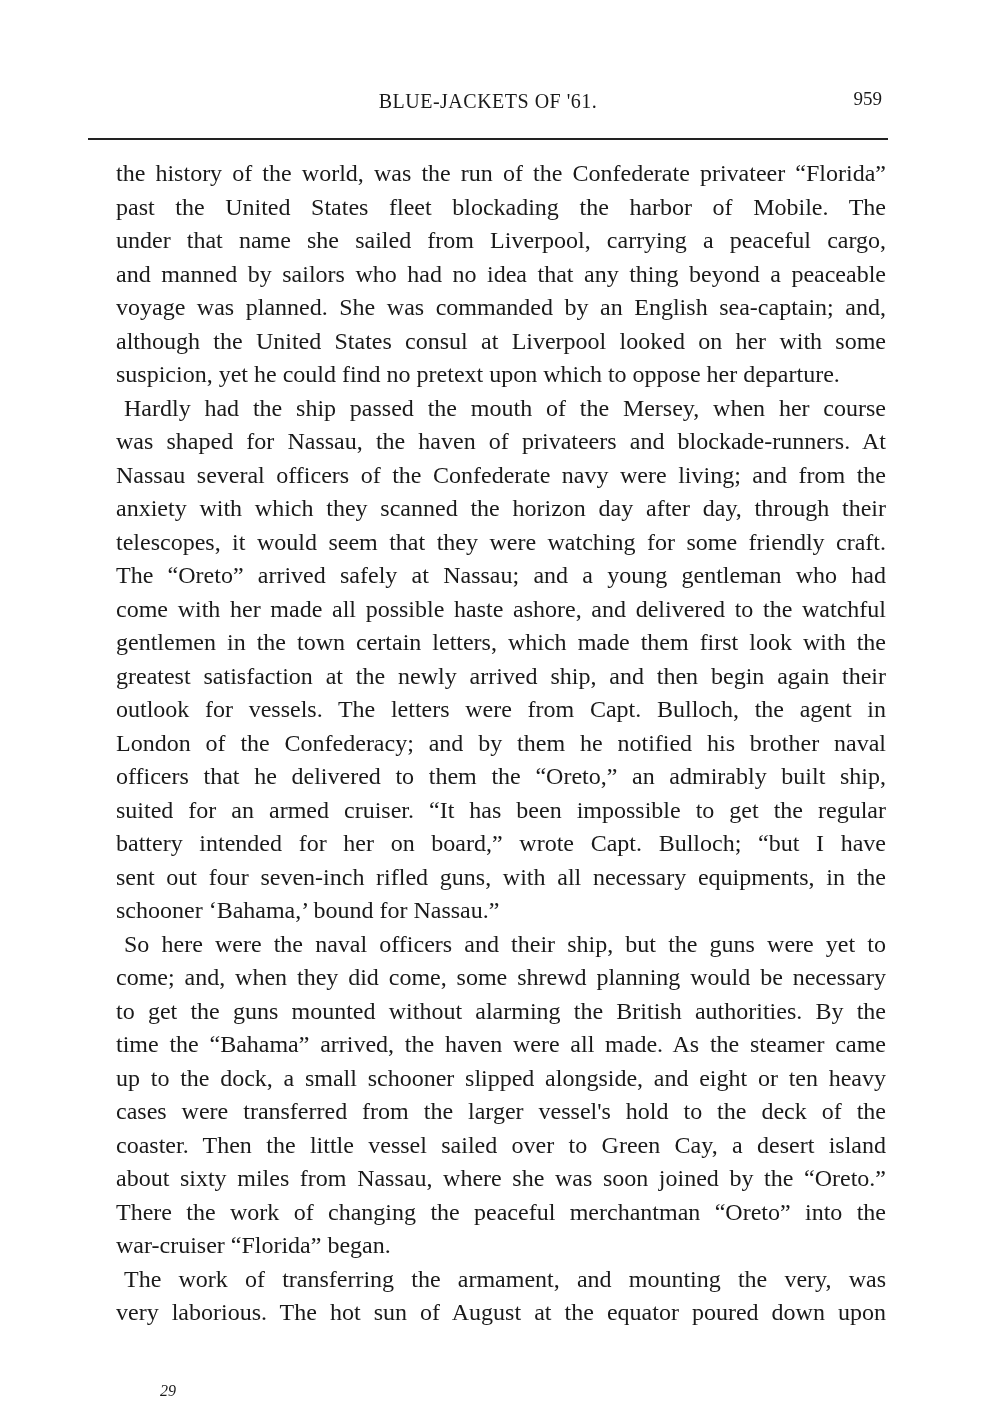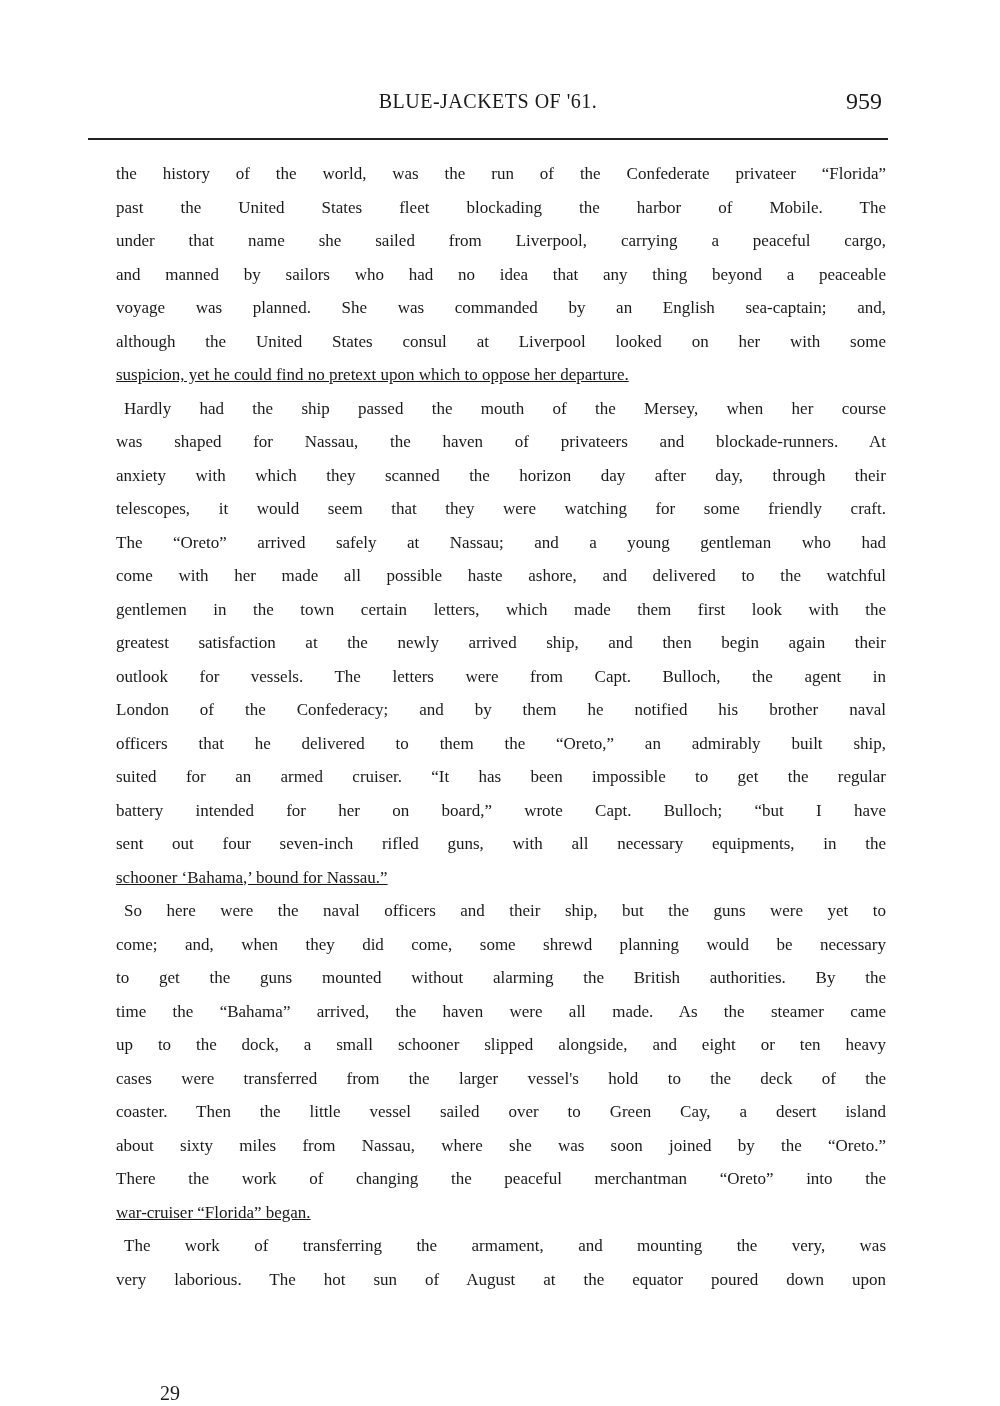--- a/index.html
+++ b/index.html
@@ -2,29 +2,29 @@
 <html><head>
 <meta charset="utf-8">
 <style>
   html, body { margin: 0; padding: 0; background: #ffffff; }
   body { width: 1000px; height: 1406px; position: relative; overflow: hidden;
          font-family: "Liberation Serif", "DejaVu Serif", serif; color: #1a1a1a; }
   .page { position: absolute; left: 0; top: 0; width: 1000px; height: 1406px; }
   .running-head { position: absolute; top: 86px; left: 88px; width: 800px; height: 34px; }
   .running-title { position: absolute; left: 0; width: 800px; text-align: center;
                    font-size: 20px; letter-spacing: 0.5px; top: 4px; }
-  .page-number { position: absolute; right: 6px; top: 2px; font-size: 24px; }
+  .page-number { position: absolute; right: 6px; top: 2px; font-size: 19px; }
   .head-rule { position: absolute; top: 138px; left: 88px; width: 800px; height: 2px; background: #222; }
-  .body-text { position: absolute; top: 157px; left: 116px; width: 770px; font-size: 17px;
+  .body-text { position: absolute; top: 157px; left: 116px; width: 770px; font-size: 24px;
                line-height: 33.5px; }
   .line { display: block; white-space: nowrap; text-align: justify; text-align-last: justify;
           height: 33.5px; overflow: visible; }
-  .line.last { text-align-last: left; text-decoration: underline; }
+  .line.last { text-align-last: left; }
   .line.indent { padding-left: 8px; }
-  .signature { position: absolute; top: 1382px; left: 160px; font-size: 20px; }
+  .signature { position: absolute; top: 1382px; left: 160px; font-size: 16px; font-style: italic; }
 </style>
 </head>
 <body>
 
 <div class="page">
   <div class="running-head">
     <span class="running-title">BLUE-JACKETS OF '61.</span>
     <span class="page-number">959</span>
   </div>
   <div class="head-rule"></div>
@@ -32,20 +32,21 @@
   <div class="body-text" id="body-text">
       <span class="line">the history of the world, was the run of the Confederate privateer “Florida”</span>
       <span class="line">past the United States fleet blockading the harbor of Mobile. The</span>
       <span class="line">under that name she sailed from Liverpool, carrying a peaceful cargo,</span>
       <span class="line">and manned by sailors who had no idea that any thing beyond a peaceable</span>
       <span class="line">voyage was planned. She was commanded by an English sea-captain; and,</span>
       <span class="line">although the United States consul at Liverpool looked on her with some</span>
       <span class="line last">suspicion, yet he could find no pretext upon which to oppose her departure.</span>
       <span class="line indent">Hardly had the ship passed the mouth of the Mersey, when her course</span>
       <span class="line">was shaped for Nassau, the haven of privateers and blockade-runners. At</span>
+      <span class="line">Nassau several officers of the Confederate navy were living; and from the</span>
       <span class="line">anxiety with which they scanned the horizon day after day, through their</span>
       <span class="line">telescopes, it would seem that they were watching for some friendly craft.</span>
       <span class="line">The “Oreto” arrived safely at Nassau; and a young gentleman who had</span>
       <span class="line">come with her made all possible haste ashore, and delivered to the watchful</span>
       <span class="line">gentlemen in the town certain letters, which made them first look with the</span>
       <span class="line">greatest satisfaction at the newly arrived ship, and then begin again their</span>
       <span class="line">outlook for vessels. The letters were from Capt. Bulloch, the agent in</span>
       <span class="line">London of the Confederacy; and by them he notified his brother naval</span>
       <span class="line">officers that he delivered to them the “Oreto,” an admirably built ship,</span>
       <span class="line">suited for an armed cruiser. “It has been impossible to get the regular</span>

